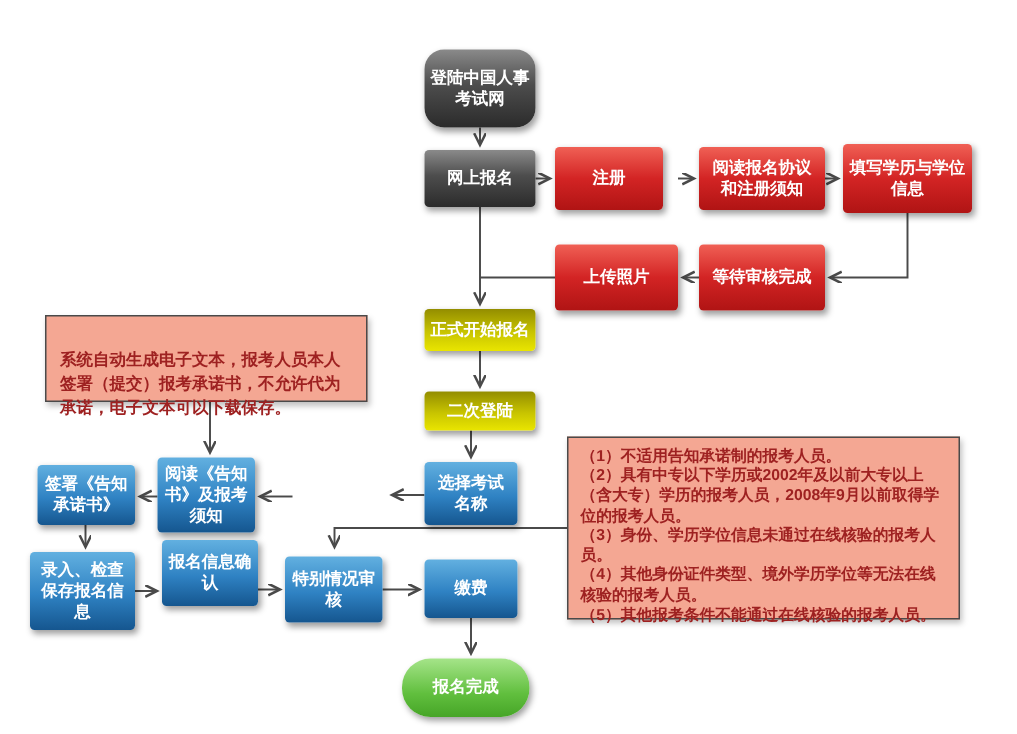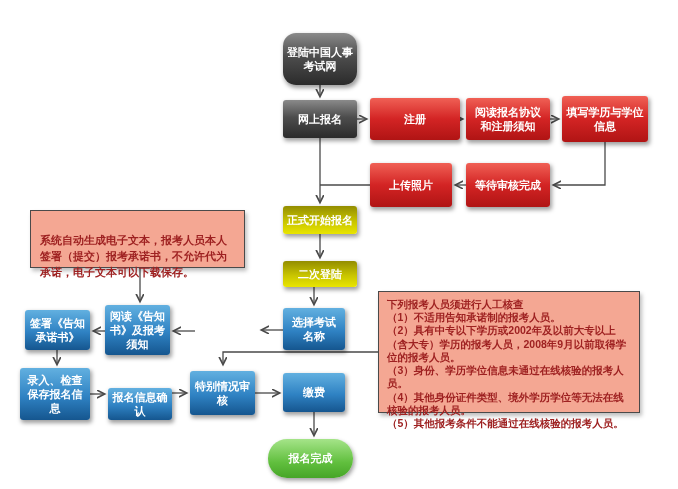--- a/index.html
+++ b/index.html
@@ -60,21 +60,21 @@
       <path d="M255,393 L279,393" marker-end="url(#ah)"></path>
       <path d="M314,412 L314,435" marker-end="url(#ah)"></path>
       <path d="M378,352 L223,352 L223,364" marker-end="url(#ah)"></path>
     </g>
   </svg>
 
   <div class="node gray terminal" style="left:283px;top:33px;width:74px;height:52px">登陆中国人事考试网</div>
 
   <div class="node gray" style="left:283px;top:100px;width:74px;height:38px">网上报名</div>
 
-  <div class="node red" style="left:370px;top:98px;width:90px;height:42px">注册</div>
+  <div class="node red" style="left:370px;top:98px;width:72px;height:42px">注册</div>
 
   <div class="node red" style="left:466px;top:98px;width:84px;height:42px">阅读报名协议和注册须知</div>
 
   <div class="node red" style="left:562px;top:96px;width:86px;height:46px">填写学历与学位信息</div>
 
   <div class="node red" style="left:370px;top:163px;width:82px;height:44px">上传照片</div>
 
   <div class="node red" style="left:466px;top:163px;width:84px;height:44px">等待审核完成</div>
 
   <div class="node yellow" style="left:283px;top:206px;width:74px;height:28px">正式开始报名</div>
@@ -83,32 +83,31 @@
 
   <div class="node blue" style="left:283px;top:308px;width:62px;height:42px">选择考试名称</div>
 
 
   <div class="node blue" style="left:105px;top:305px;width:65px;height:50px">阅读《告知书》及报考须知</div>
 
   <div class="node blue" style="left:25px;top:310px;width:65px;height:40px">签署《告知承诺书》</div>
 
   <div class="node blue" style="left:20px;top:368px;width:70px;height:52px">录入、检查保存报名信息</div>
 
-  <div class="node blue" style="left:108px;top:388px;width:64px;height:32px">报名信息确认</div>
+  <div class="node blue" style="left:108px;top:360px;width:64px;height:44px">报名信息确认</div>
 
   <div class="node blue" style="left:190px;top:371px;width:65px;height:44px">特别情况审核</div>
 
   <div class="node blue" style="left:283px;top:373px;width:62px;height:39px">缴费</div>
 
   <div class="node green" style="left:268px;top:439px;width:85px;height:39px">报名完成</div>
 
   <div class="note note-left" style="left:30px;top:210px;width:215px;height:58px">系统自动生成电子文本，报考人员本人签署（提交）报考承诺书，不允许代为承诺，电子文本可以下载保存。</div>
 
   <div class="note note-right" style="left:378px;top:291px;width:262px;height:122px">
-    <div>下列报考人员须进行人工核查</div>
     <div>（1）不适用告知承诺制的报考人员。</div>
     <div>（2）具有中专以下学历或2002年及以前大专以上（含大专）学历的报考人员，2008年9月以前取得学位的报考人员。</div>
     <div>（3）身份、学历学位信息未通过在线核验的报考人员。</div>
     <div>（4）其他身份证件类型、境外学历学位等无法在线核验的报考人员。</div>
     <div>（5）其他报考条件不能通过在线核验的报考人员。</div>
   </div>
 
 </div>
 
 </body></html>

